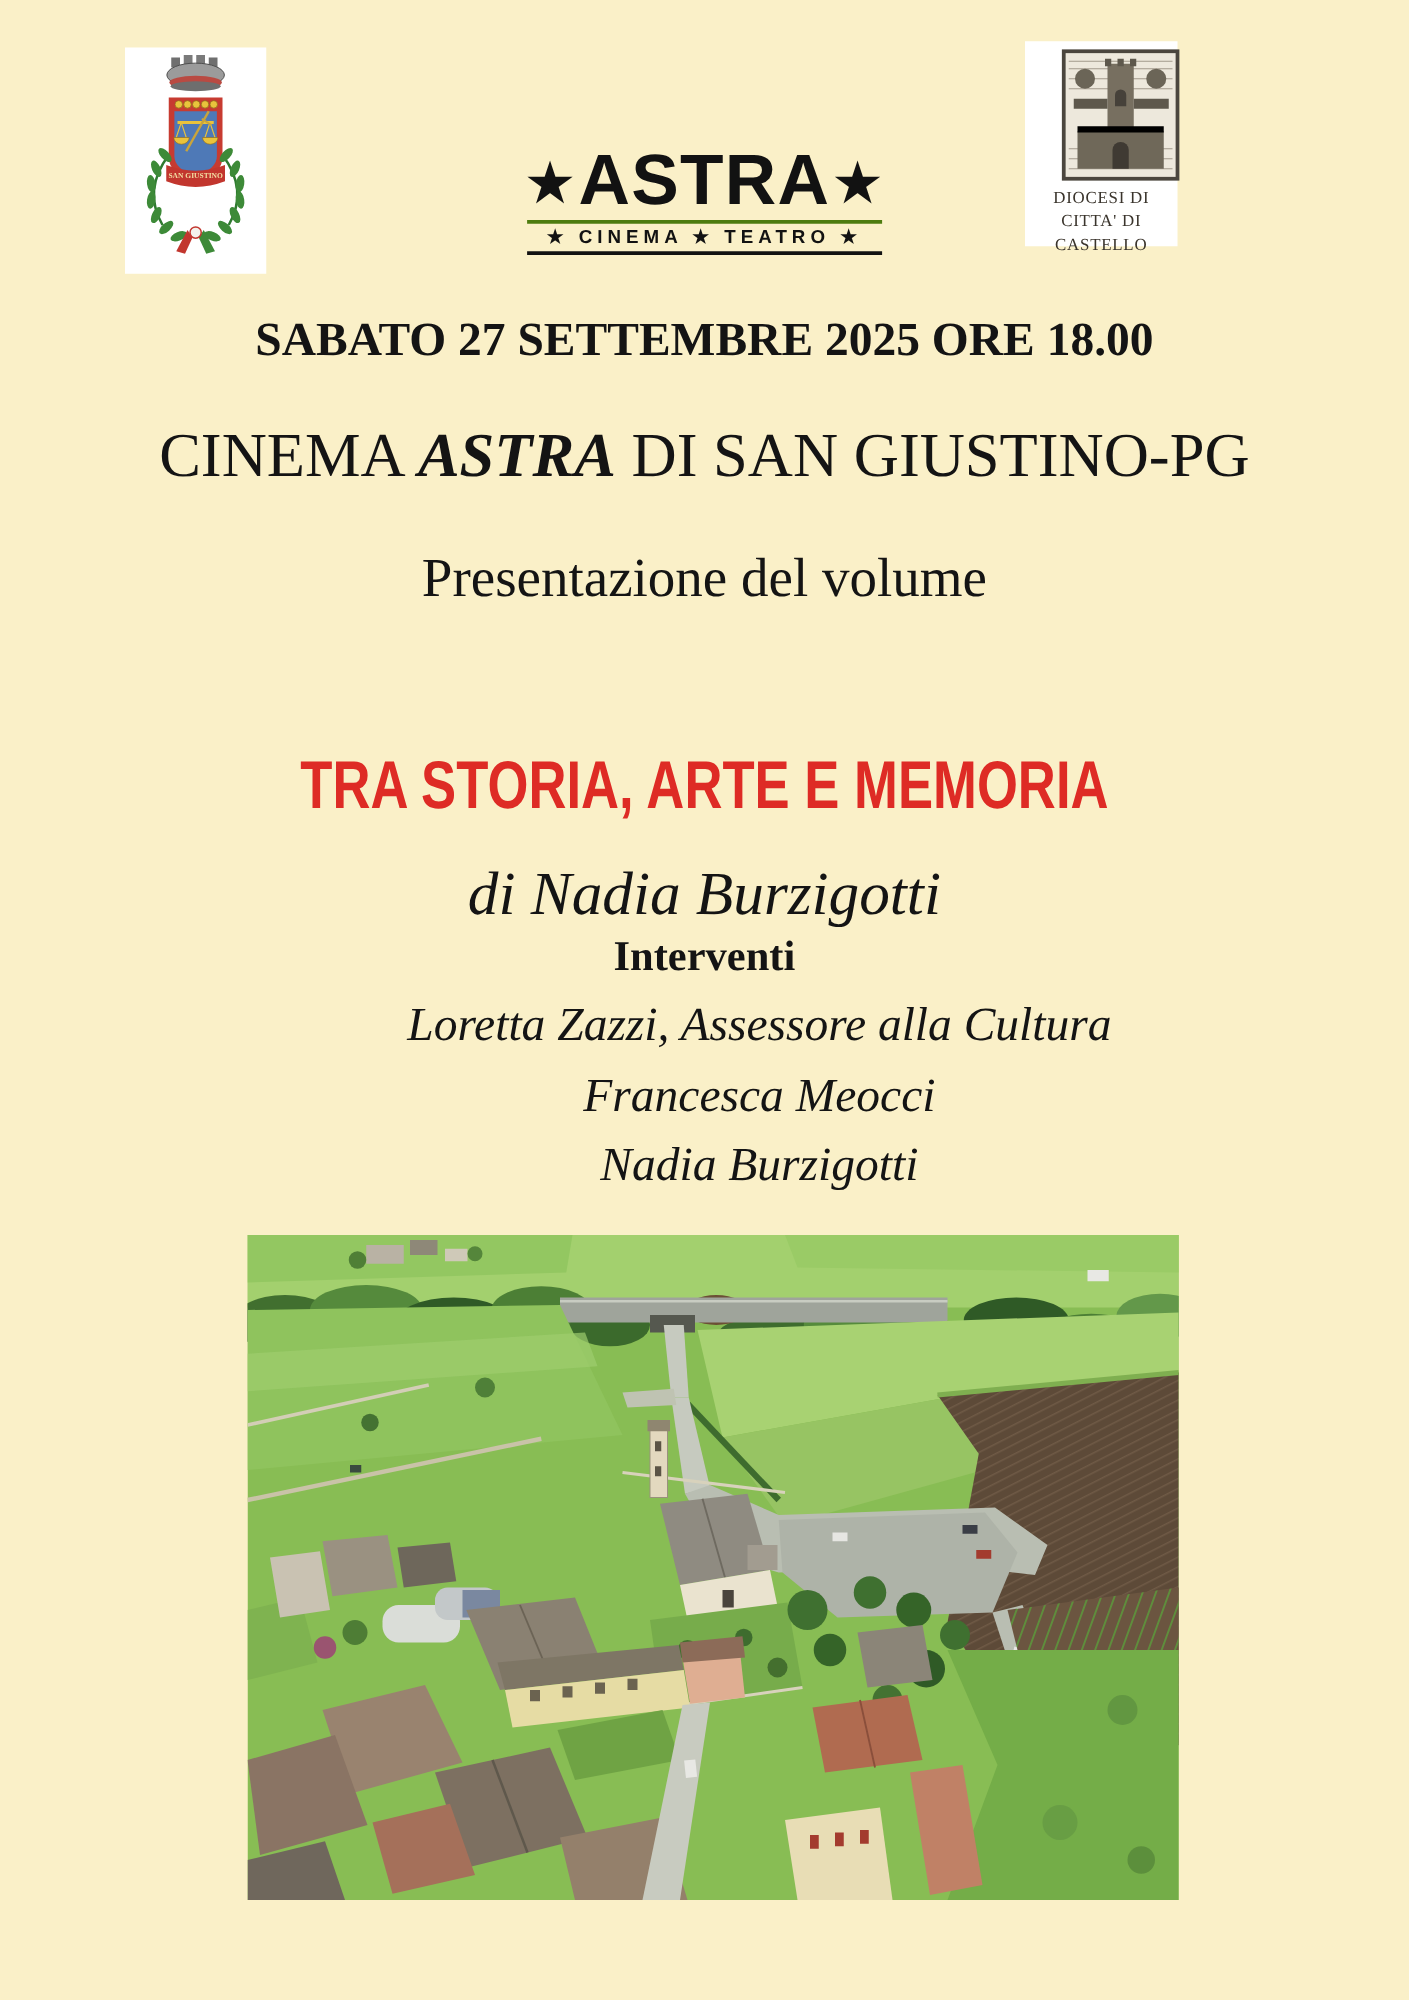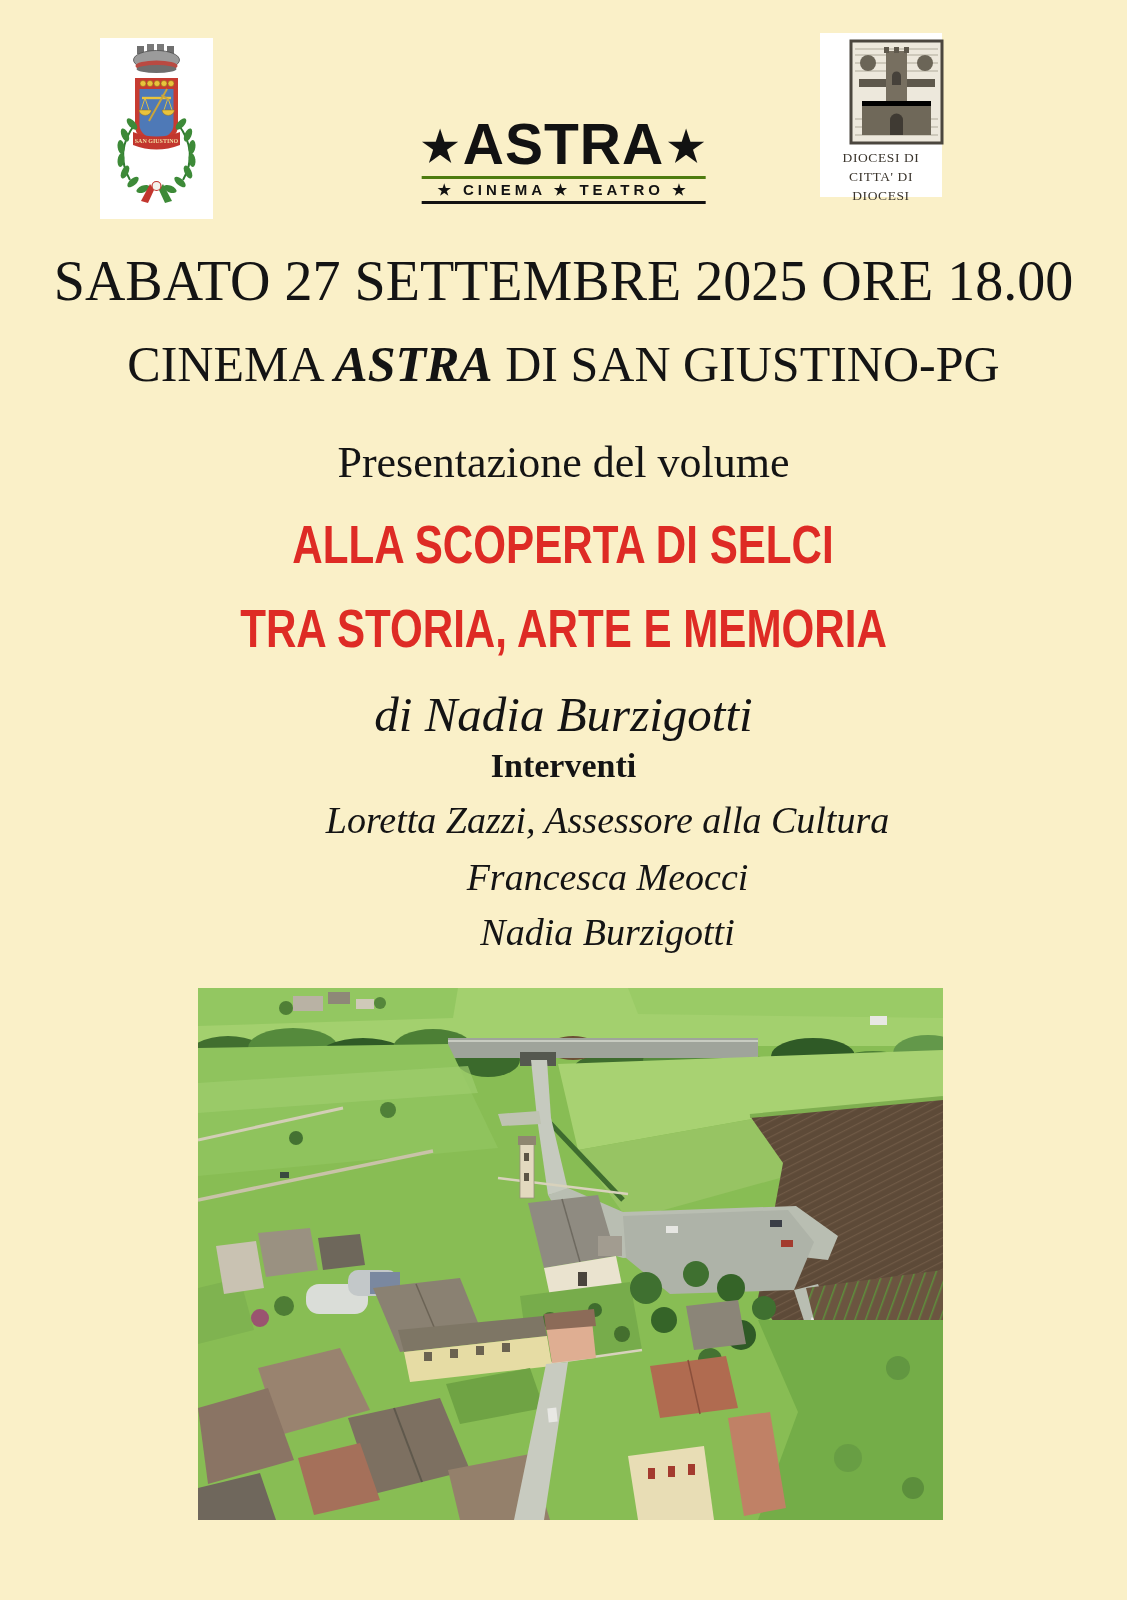--- a/index.html
+++ b/index.html
@@ -1,21 +1,21 @@
 <!DOCTYPE html>
 <html><head>
 <meta charset="utf-8">
 <style>
   html,body{margin:0;padding:0;background:#FAF0C8;}
   .poster{
     position:relative;width:1127px;height:1600px;background:#FAF0C8;
     font-family:"Liberation Serif",serif;color:#141414;overflow:hidden;
   }
   .center-line{position:absolute;left:0;width:100%;text-align:center;line-height:1;white-space:nowrap;}
-  #date-line{top:253px;font-size:56px;font-weight:normal;}
+  #date-line{top:253px;font-size:38px;font-weight:bold;}
   #venue-line{top:339px;font-size:50px;}
   #venue-line .emph{font-weight:bold;font-style:italic;}
   #intro-line{top:441px;font-size:44px;}
   .book-title{color:#DE2B25;font-family:"Liberation Sans",sans-serif;font-weight:bold;font-size:54px;}
   .book-title .cond{display:inline-block;transform:scaleX(0.78);transform-origin:50% 50%;}
   #title1{top:517px;}
   #title2{top:601px;}
   #author-line{top:690px;font-size:49px;font-style:italic;}
   #speakers-heading{top:749px;font-size:34px;font-weight:bold;}
   .speaker{font-style:italic;font-size:38px;padding-left:44px;}
@@ -141,31 +141,30 @@
       <rect x="84" y="14" width="5" height="6" fill="#5E584C"></rect>
       <path d="M72 52 v-9 a4.5 4.5 0 0 1 9 0 v9 z" fill="#46413A"></path>
       <rect x="39" y="46" width="27" height="8" fill="#5E584C"></rect>
       <rect x="87" y="46" width="28" height="8" fill="#5E584C"></rect>
       <rect x="42" y="72" width="69" height="30" fill="#6F6859"></rect>
       <rect x="42" y="68" width="69" height="5" fill="#5751455"></rect>
       <path d="M70 102 v-15 a6.5 6.5 0 0 1 13 0 v15 z" fill="#3F3A33"></path>
     </svg>
     <div class="diocese-text">
       <div>DIOCESI DI</div>
-      <div>CITTA' DI DIOCESI</div>
+      <div>CITTA' DI CASTELLO</div>
     </div>
   </div>
 
   <div class="center-line" id="date-line">SABATO 27 SETTEMBRE 2025 ORE 18.00</div>
 
   <div class="center-line" id="intro-line">Presentazione del volume</div>
 
   <div class="center-line" id="venue-line"><span>CINEMA </span><span class="emph">ASTRA</span><span> DI SAN GIUSTINO-PG</span></div>
 
-  <div class="center-line book-title" id="title1"><span class="cond">ALLA SCOPERTA DI SELCI</span></div>
 
   <div class="center-line book-title" id="title2"><span class="cond">TRA STORIA, ARTE E MEMORIA</span></div>
 
   <div class="center-line" id="author-line">di Nadia Burzigotti</div>
 
   <div class="center-line" id="speakers-heading">Interventi</div>
 
   <div class="center-line speaker" id="speaker-0">Loretta Zazzi, Assessore alla Cultura</div>
   <div class="center-line speaker" id="speaker-1">Francesca Meocci</div>
   <div class="center-line speaker" id="speaker-2">Nadia Burzigotti</div>

